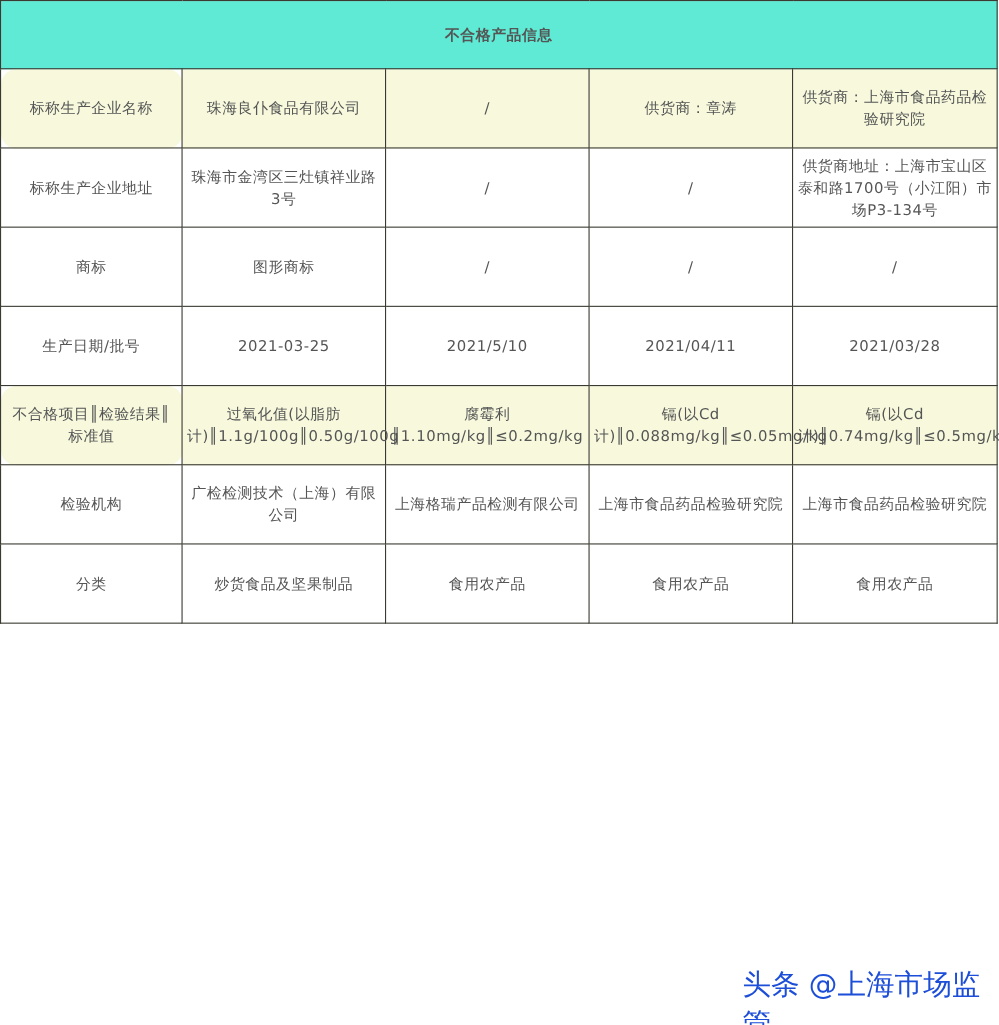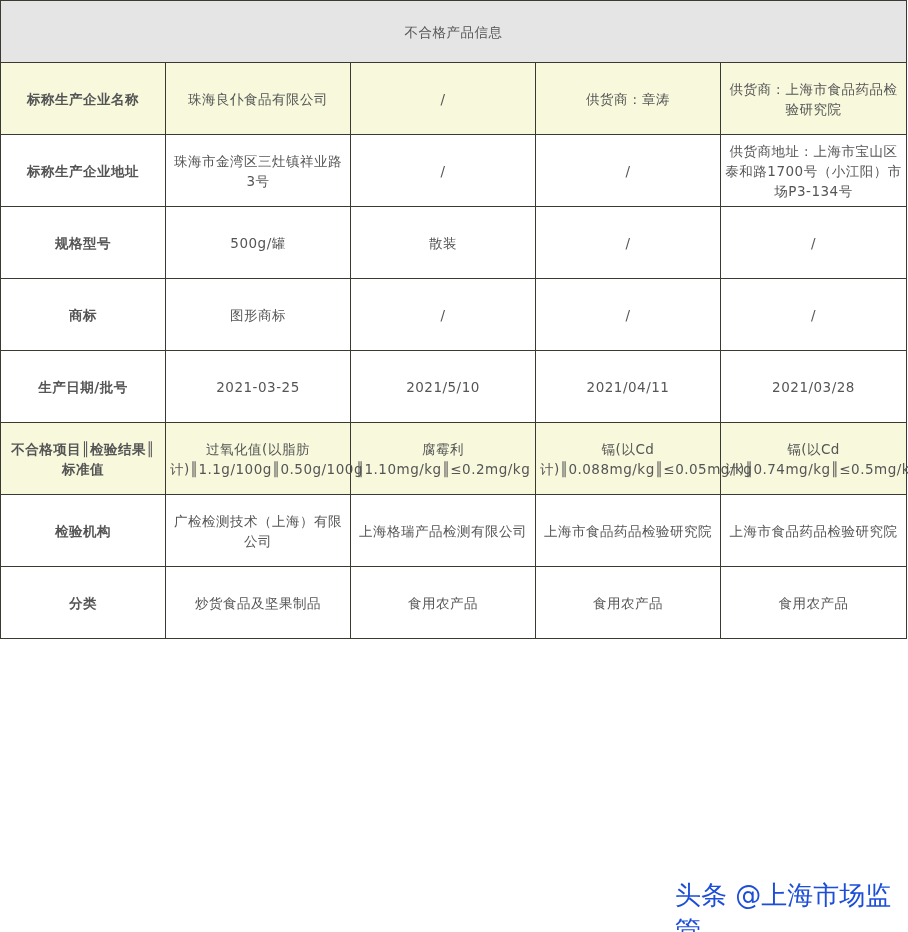--- a/index.html
+++ b/index.html
@@ -9,24 +9,24 @@
     width:906px; border-collapse:collapse; table-layout:fixed;
   }
   table.sheet td {
     border:1.5px solid #3a3a32;
     text-align:center; vertical-align:middle;
     padding:2px 4px; box-sizing:border-box;
     color:#555555; font-size:13.5px; line-height:20px;
     letter-spacing:0.5px;
   }
   td.title {
-    height:62px; background:#e5e5e5; color:#111;
-    font-size:22px; font-weight:normal; letter-spacing:2px;
+    height:62px; background:#5eead4; color:#111;
+    font-size:22px; font-weight:bold; letter-spacing:2px;
   }
-  td.label { color:#1a1a1a; font-weight:bold; font-size:14.5px; }
+  td.label { color:#1a1a1a; font-weight:normal; font-size:14.5px;border-radius:14px; }
   tr.hl td { background:#f7f8dc; }
   tr.row td { height:72px; }
   col.c0 { width:165px; }
   col.c1 { width:185px; }
   col.c2 { width:185px; }
   col.c3 { width:185px; }
   col.c4 { width:186px; }
   .slash { color:#888; font-size:14px; }
   .watermark {
     position:absolute; left:675px; top:878px;
@@ -62,27 +62,20 @@
       <td class="label">标称生产企业地址</td>
       <td>珠海市金湾区三灶镇祥业路3号</td>
       <td class="slash">/</td>
       <td class="slash">/</td>
       <td>供货商地址：上海市宝山区泰和路1700号（小江阳）市场P3-134号</td>
     </tr>
 
 
 
 
-    <tr class="row">
-      <td class="label">规格型号</td>
-      <td>500g/罐</td>
-      <td>散装</td>
-      <td class="slash">/</td>
-      <td class="slash">/</td>
-    </tr>
 
     <tr class="row">
       <td class="label">商标</td>
       <td>图形商标</td>
       <td class="slash">/</td>
       <td class="slash">/</td>
       <td class="slash">/</td>
     </tr>
 
     <tr class="row">

